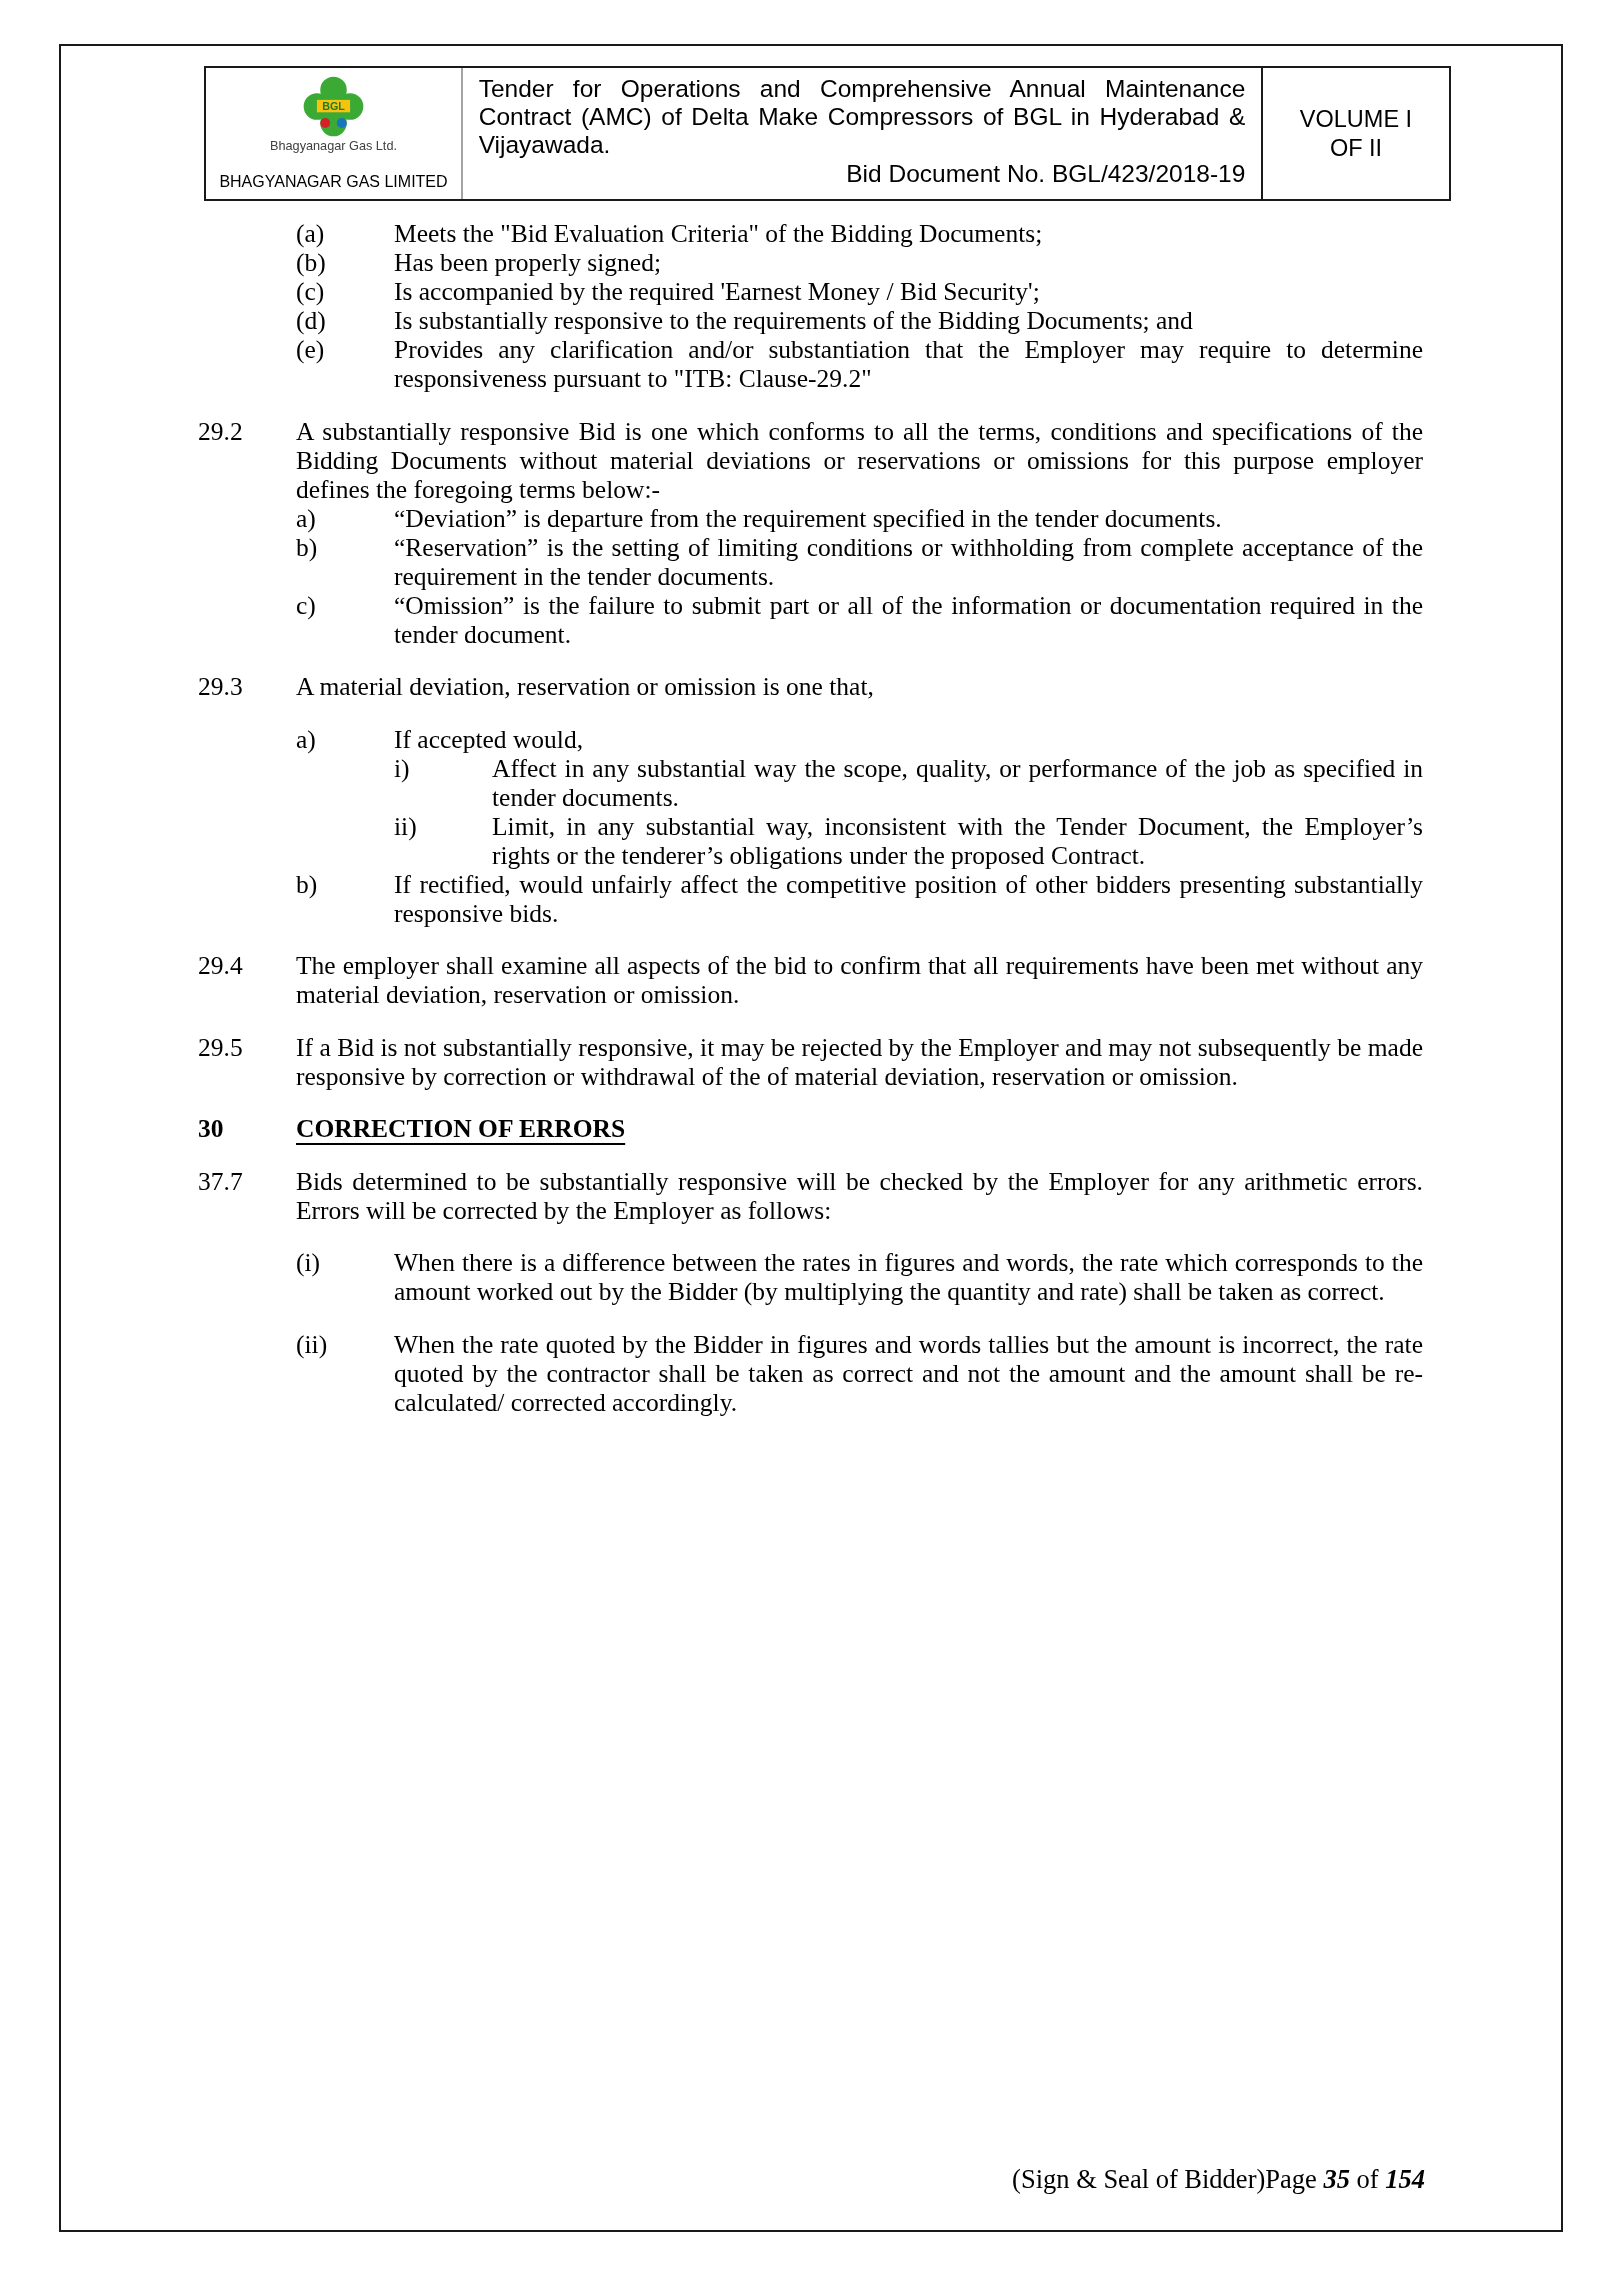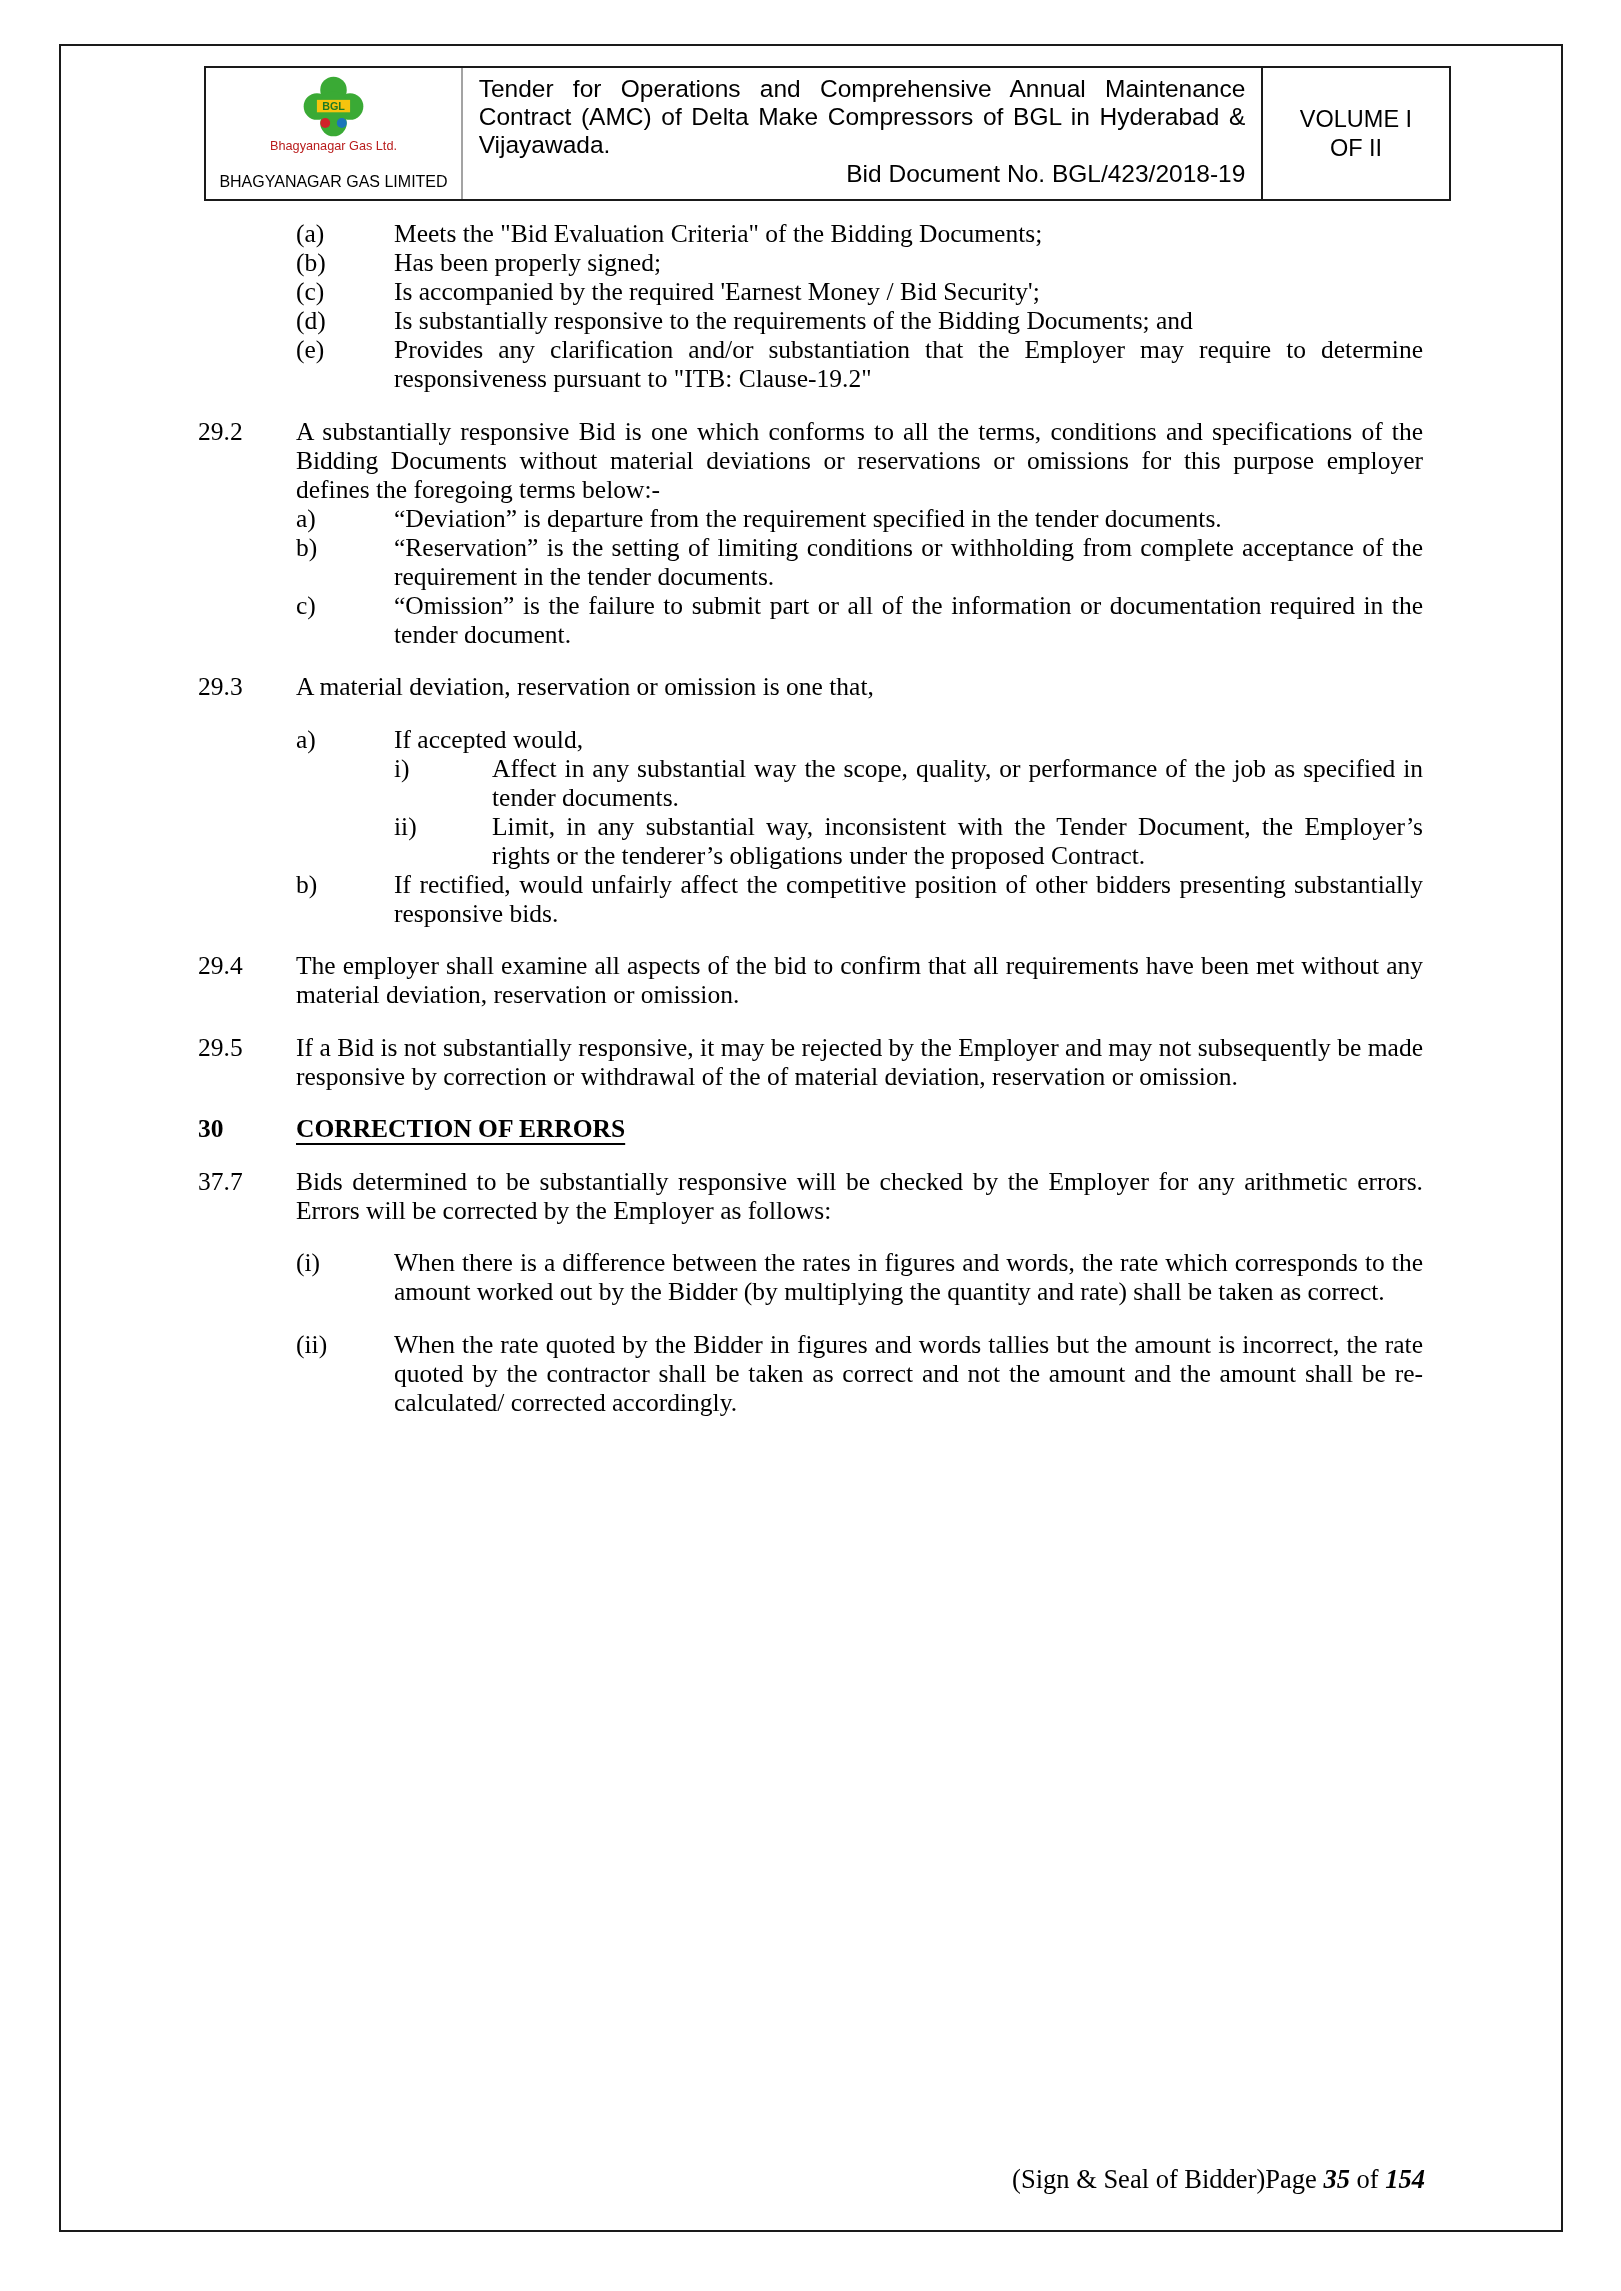--- a/index.html
+++ b/index.html
@@ -22,21 +22,21 @@
     border:2px solid #1a1a1a;
     font-family:"Liberation Sans", sans-serif;
   }
   .hcell { padding:5.9px 7.8px; }
   .hlogo {
     flex:0 0 257px;
     border-right:2px solid #a3a3a3;
     display:flex; flex-direction:column; align-items:center;
     padding-top:7.8px;
   }
-  .logo-cap { color:#b91c1c; font-size:12.7px; line-height:14.7px; margin-top:1px; }
+  .logo-cap { color:#404040; font-size:12.7px; line-height:14.7px; margin-top:1px; }
   .org {
     font-size:16px; line-height:22.5px; text-align:center; margin-top:17px;
     max-width:245px;
   }
   .htitle {
     flex:1 1 auto;
     border-right:2px solid #1a1a1a;
     padding:7.8px 15.7px 5.9px 15.7px;
     font-size:24.5px; line-height:28px;
   }
@@ -127,21 +127,21 @@
       <div class="sub">
         <span class="lab">(c)</span>
         <span class="txt">Is accompanied by the required 'Earnest Money / Bid Security';</span>
       </div>
       <div class="sub">
         <span class="lab">(d)</span>
         <span class="txt">Is substantially responsive to the requirements of the Bidding Documents; and</span>
       </div>
       <div class="sub">
         <span class="lab">(e)</span>
-        <span class="txt">Provides any clarification and/or substantiation that the Employer may require to determine responsiveness pursuant to "ITB: Clause-19.2"</span>
+        <span class="txt">Provides any clarification and/or substantiation that the Employer may require to determine responsiveness pursuant to "ITB: Clause-29.2"</span>
       </div>
     </section>
 
     <section class="clause">
       <span class="num">29.2</span>
       <div class="cbody">
         <div class="ctext">A substantially responsive Bid is one which conforms to all the terms, conditions and specifications of the Bidding Documents without material deviations or reservations or omissions for this purpose employer defines the foregoing terms below:-</div>
         <div class="sub">
           <span class="lab">a)</span>
           <span class="txt">“Deviation” is departure from the requirement specified in the tender documents.</span>

